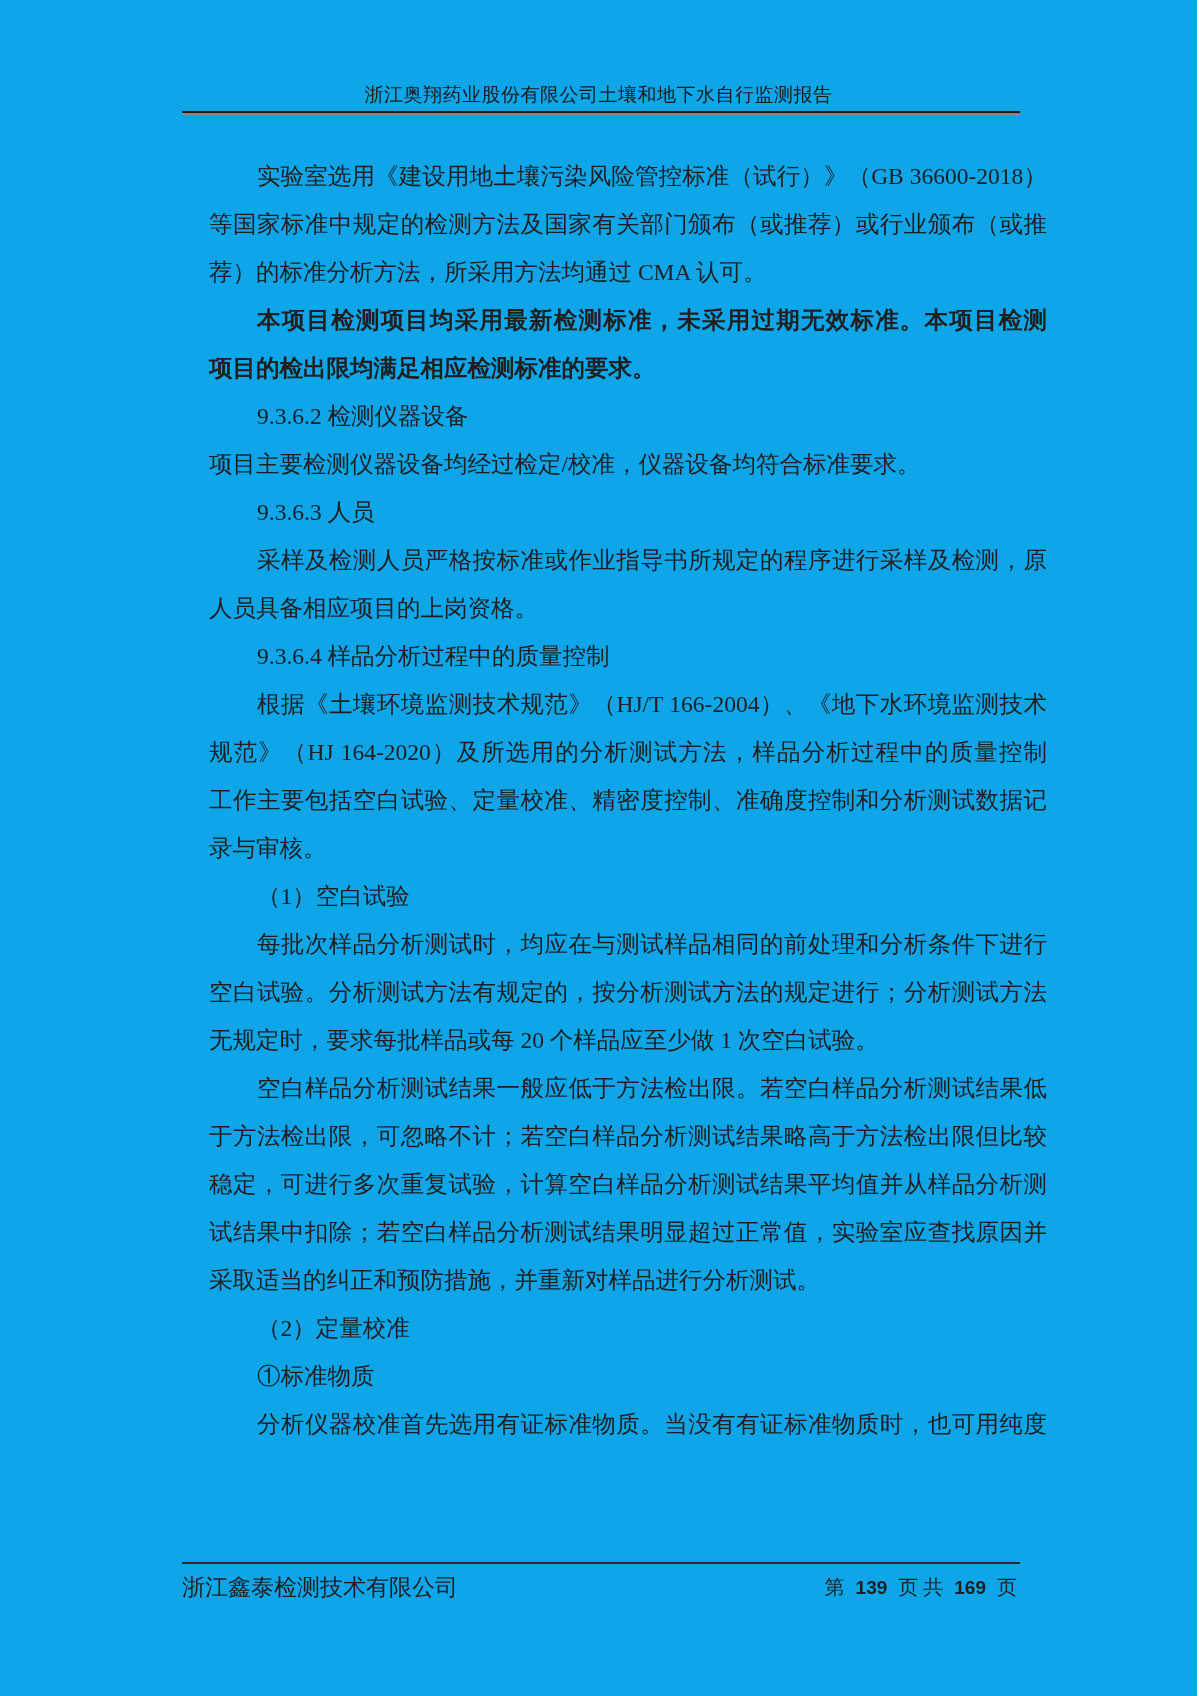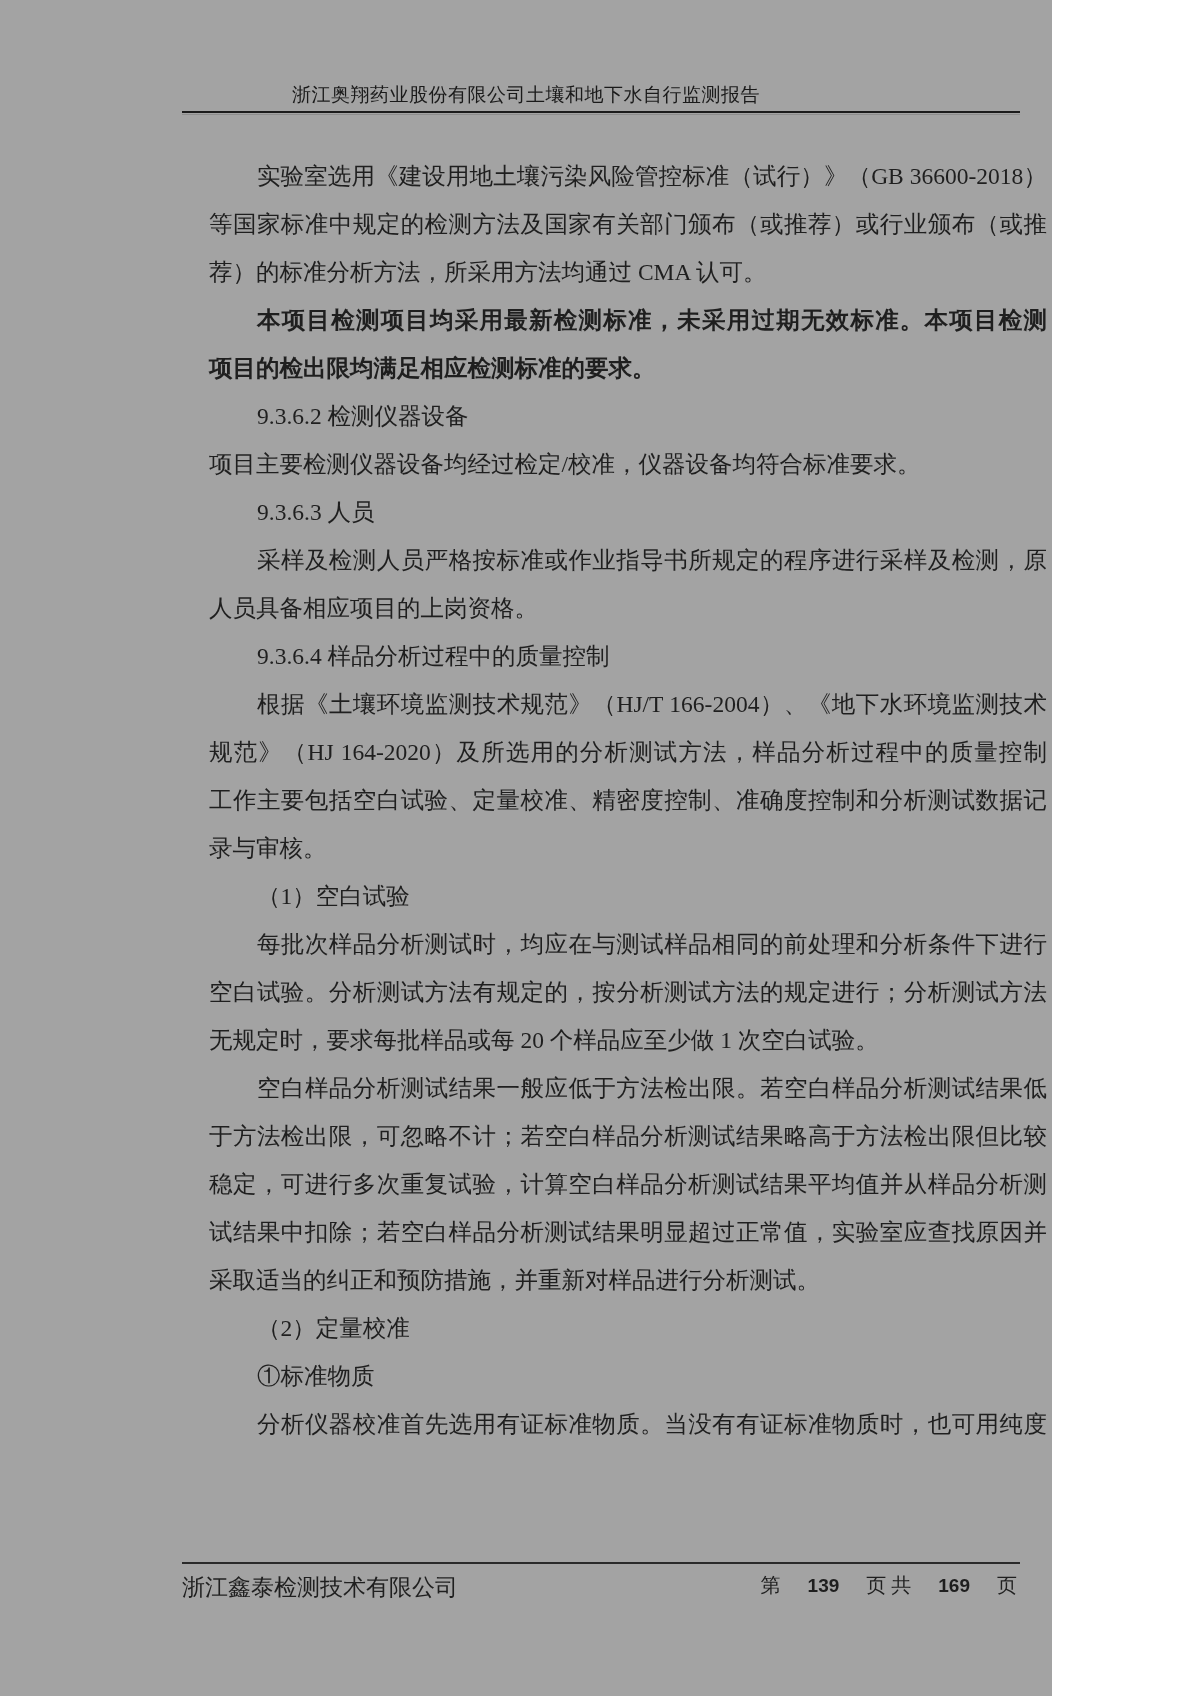--- a/index.html
+++ b/index.html
@@ -2,23 +2,23 @@
 <html><head>
 <meta charset="utf-8">
 <style>
   html, body {
     margin: 0;
     padding: 0;
     background: #ffffff;
   }
   .page {
     position: relative;
-    width: 1052px;
+    width: 1197px;
     height: 1696px;
-    background: #a3a3a3;
+    background: #0ea5e9;
     overflow: hidden;
     font-family: "Liberation Serif", "DejaVu Serif", serif;
     color: #1f1f1f;
   }
   
   .header-title {
     position: absolute;
     top: 82px;
     left: 0;
     width: 100%;
@@ -68,36 +68,36 @@
     height: 2px;
     background: #2a2a2a;
   }
   .footer-row {
     position: absolute;
     top: 1572px;
     left: 182px;
     width: 838px;
     display: flex;
     justify-content: space-between;
-    align-items: flex-start;
+    align-items: center;
   }
   .footer-company {
     font-size: 23px;
     color: #1f1f1f;
   }
   .footer-pageinfo {
     font-size: 20px;
     color: #1f1f1f;
   }
   .footer-pageinfo .cn { margin: 0 3px; }
   .footer-pageinfo .num {
     font-family: "Liberation Sans", "DejaVu Sans", sans-serif;
     font-weight: 700;
     font-size: 19px;
-    margin: 0 19px;
+    margin: 0 3px;
   }
 </style>
 </head>
 <body>
 
 <div class="page">
 
   <div class="header-title">浙江奥翔药业股份有限公司土壤和地下水自行监测报告</div>
 
   <div class="header-rule">

